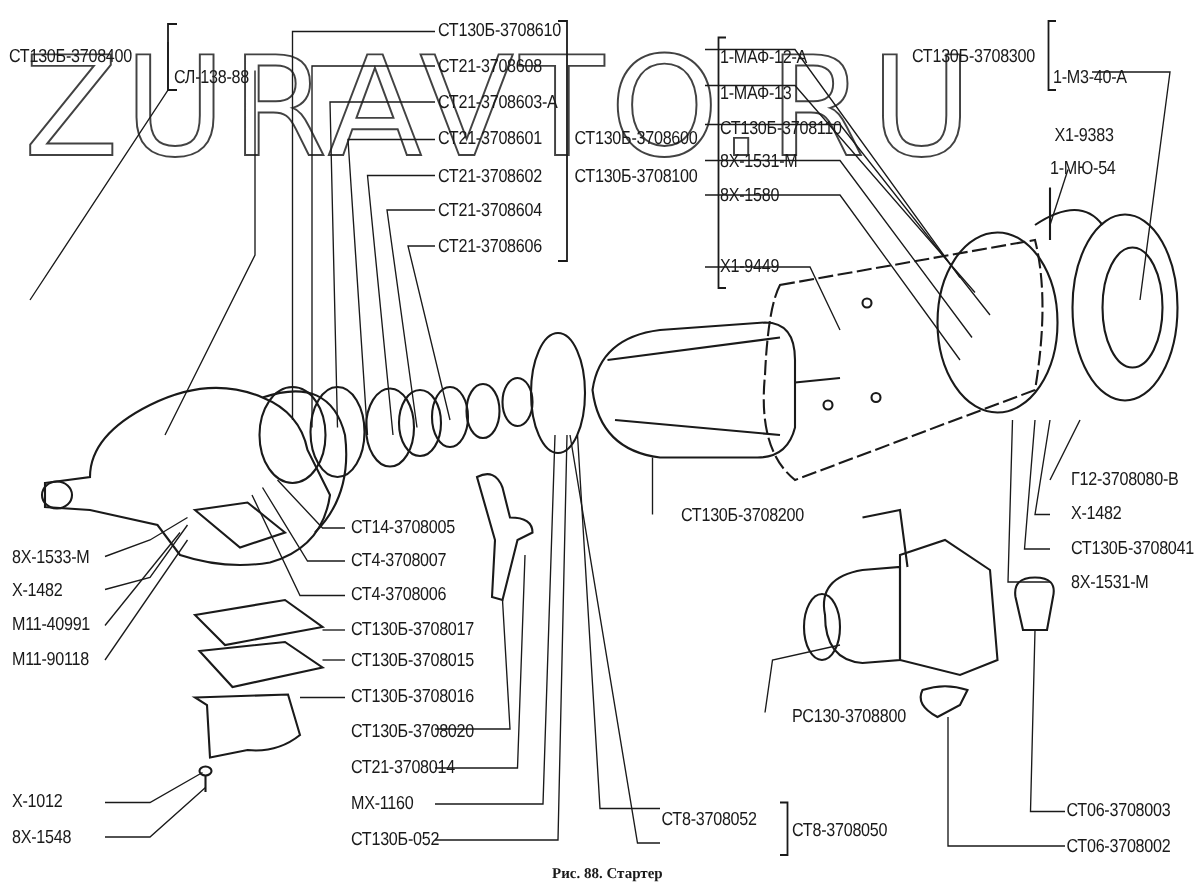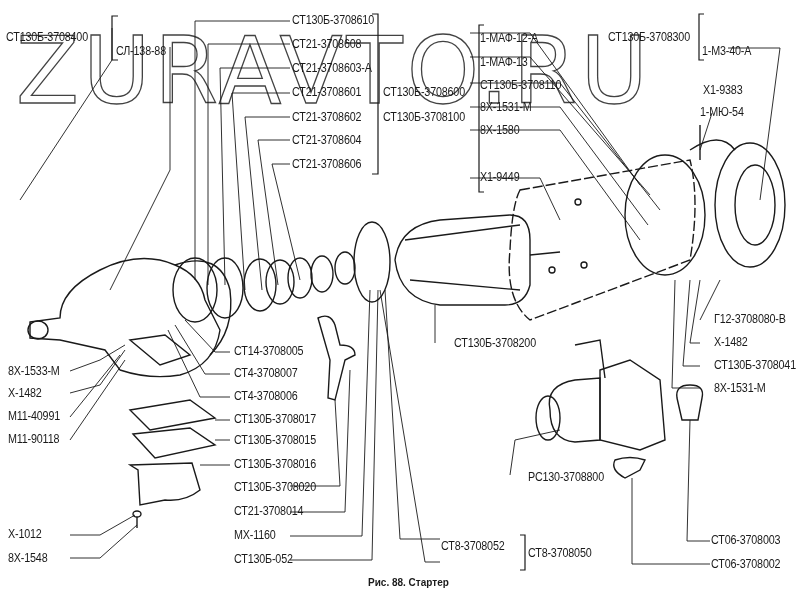--- a/index.html
+++ b/index.html
@@ -4,21 +4,21 @@
 <style>
   html, body { margin:0; padding:0; background:#ffffff; }
   body { width:800px; height:596px; position:relative; overflow:hidden;
          font-family:"Liberation Sans", sans-serif; color:#1a1a1a; }
   .lbl { position:absolute; font-size:12.5px; letter-spacing:-0.2px; white-space:nowrap;
          transform:scaleX(0.86); transform-origin:left center; font-family:"Liberation Sans Narrow","Liberation Sans", sans-serif; }
   .watermark { position:absolute; left:16px; top:18px; font-size:92px; font-weight:normal;
                color:transparent; -webkit-text-stroke:1.3px #222; letter-spacing:4px;
                font-family:"DejaVu Sans", sans-serif; opacity:0.85; }
   .caption { position:absolute; left:368px; top:577px; font-size:10px; font-weight:bold;
-             font-family:Liberation Sans, sans-serif; }
+             font-family:Liberation Serif, serif; }
   svg.art { position:absolute; left:0; top:0; }
 </style>
 </head>
 <body>
 
 <div class="watermark">ZURAVTO.RU</div>
 
 <svg class="art" width="800" height="596" viewBox="0 0 800 596">
   <g fill="none" stroke="#1a1a1a" stroke-width="1.4">
 

